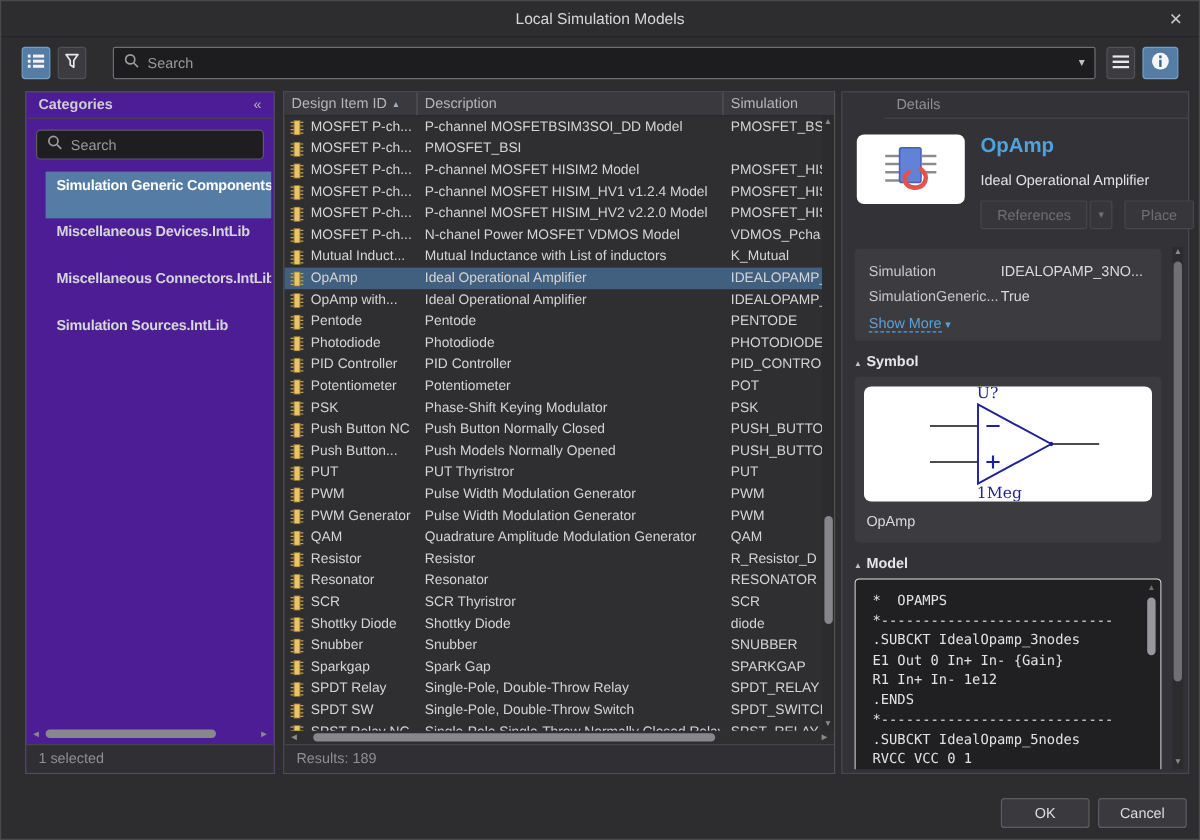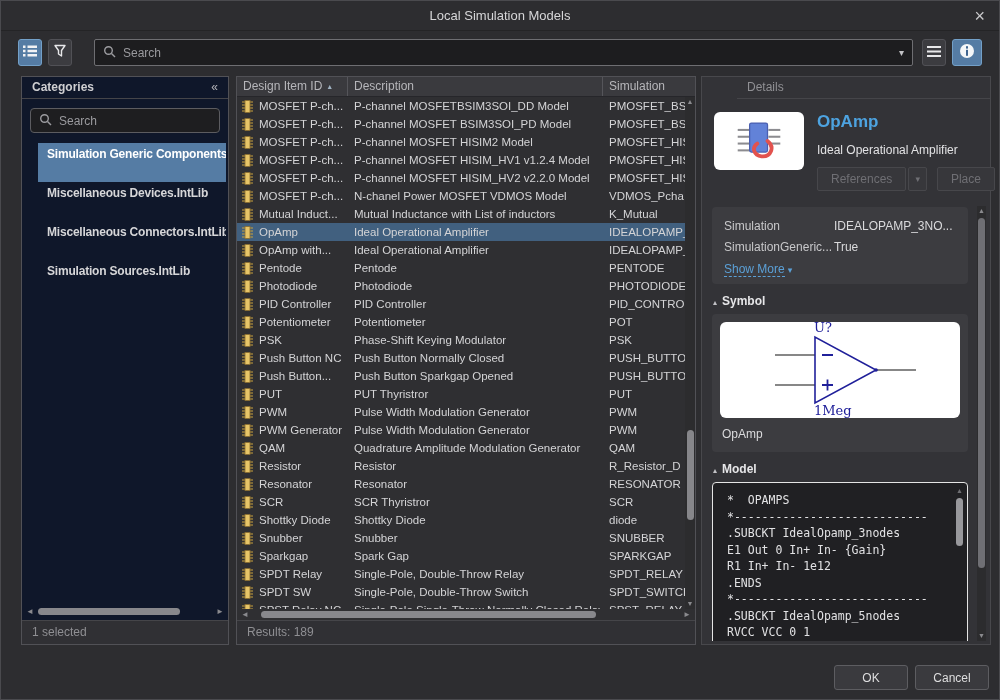--- a/index.html
+++ b/index.html
@@ -27,21 +27,21 @@
   .caret { color:#c2c2c6; font-size:10px; }
   .tb-btn.wide { width:30px; }
 
   
   .panel-header { height:22px; line-height:21px; padding:0 10px; font-size:12px; border-bottom:1px solid #454549; }
   .status-bar { position:absolute; left:0; right:0; bottom:0; height:24px; line-height:23px; padding-left:10px;
                 border-top:1px solid #454549; color:#8f8f93; font-size:12px; background:#303034; }
 
   
   .cat-panel { position:absolute; top:75px; left:20px; width:208px; bottom:54px;
-               background:#0f172a; border:1px solid #515156; }
+               background:#4c1d95; border:1px solid #515156; }
   .cat-panel .panel-header { color:#cfcfd1; font-weight:bold; display:flex; justify-content:space-between; }
   .collapse-glyph { color:#b5b5b9; font-weight:normal; }
   .cat-search { margin:9px 8px 6px 8px; height:25px; background:#1e1e20; border:1px solid #5c5c60;
                 border-radius:4px; display:flex; align-items:center; padding:0 8px; gap:7px; }
   .cat-search input { flex:1; background:transparent; border:none; outline:none; color:#d2d2d4; font-size:12px; }
   .cat-search input::placeholder { color:#9a9a9e; }
   .cat-list { list-style:none; margin-top:10px; }
   .cat-item { height:39px; line-height:23px; margin-left:16px; margin-right:2px; padding-left:9px;
               font-size:12px; font-weight:bold; color:#d6d6d8; letter-spacing:-0.2px;
               white-space:nowrap; overflow:hidden; cursor:default; }
@@ -270,21 +270,20 @@
                     <line x1="8" y1="2" x2="11" y2="2"></line>
                     <line x1="8" y1="5" x2="11" y2="5"></line>
                     <line x1="8" y1="8" x2="11" y2="8"></line>
                     <line x1="8" y1="11" x2="11" y2="11"></line>
                   </g>
                   <rect x="3" y="0.5" width="5" height="12" fill="var(--icon-gold,#e7c568)" stroke="#8a6d2f" stroke-width="0.8"></rect>
                 </svg>
               </span>
               <span class="idtxt">MOSFET P-ch...</span>
             </span>
-            <span class="cell-desc">P-channel  MOSFET BSIM3SOI_PD  Model</span>
             <span class="cell-sim">PMOSFET_BSI</span>
           </div>
           <div class="trow">
             <span class="cell-id">
               <span class="chip-icon">
                 <svg width="11" height="13" viewBox="0 0 11 13">
                   <g stroke="#c9a23f" stroke-width="1">
                     <line x1="0" y1="2" x2="3" y2="2"></line>
                     <line x1="0" y1="5" x2="3" y2="5"></line>
                     <line x1="0" y1="8" x2="3" y2="8"></line>
@@ -578,21 +577,21 @@
                     <line x1="8" y1="2" x2="11" y2="2"></line>
                     <line x1="8" y1="5" x2="11" y2="5"></line>
                     <line x1="8" y1="8" x2="11" y2="8"></line>
                     <line x1="8" y1="11" x2="11" y2="11"></line>
                   </g>
                   <rect x="3" y="0.5" width="5" height="12" fill="var(--icon-gold,#e7c568)" stroke="#8a6d2f" stroke-width="0.8"></rect>
                 </svg>
               </span>
               <span class="idtxt">Push Button...</span>
             </span>
-            <span class="cell-desc">Push Button Sparkgap Opened</span>
+            <span class="cell-desc">Push Models Normally Opened</span>
             <span class="cell-sim">PUSH_BUTTO</span>
           </div>
           <div class="trow">
             <span class="cell-id">
               <span class="chip-icon">
                 <svg width="11" height="13" viewBox="0 0 11 13">
                   <g stroke="#c9a23f" stroke-width="1">
                     <line x1="0" y1="2" x2="3" y2="2"></line>
                     <line x1="0" y1="5" x2="3" y2="5"></line>
                     <line x1="0" y1="8" x2="3" y2="8"></line>

